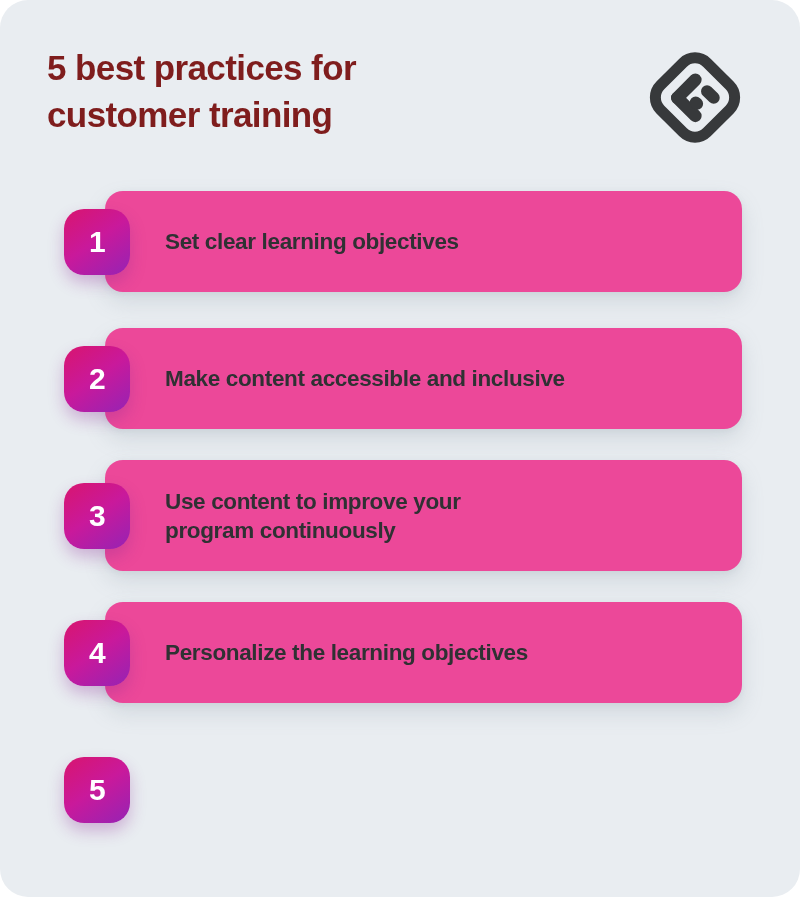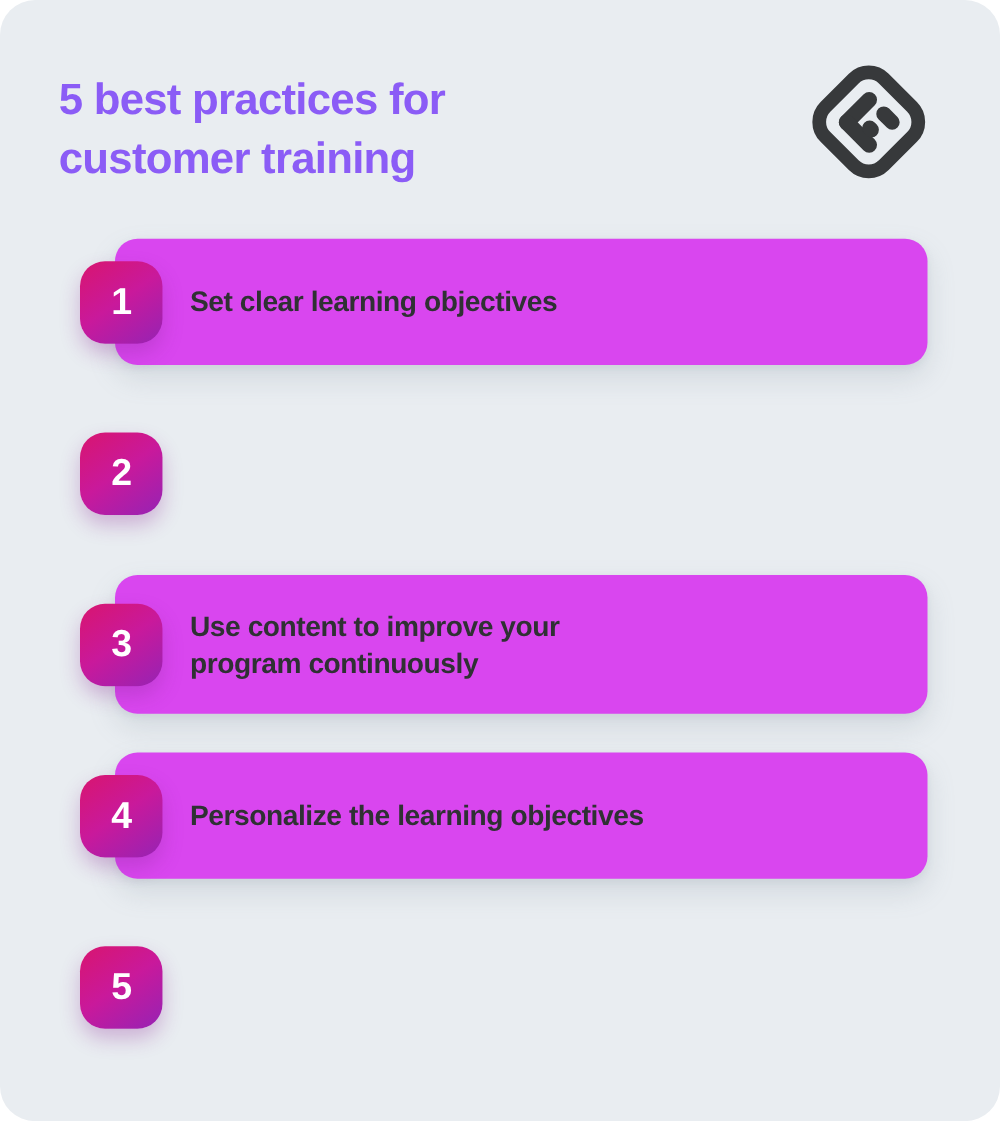--- a/index.html
+++ b/index.html
@@ -28,29 +28,29 @@
   .header {
     position: absolute;
     left: 0; top: 0;
     width: 800px;
     height: 172px;
   }
 
   .page-title {
     position: absolute;
     left: 47px;
-    top: 56px;
+    top: 44px;
     width: 470px;
     margin: 0;
     font-family: "Liberation Sans", sans-serif;
     font-size: 35px;
     line-height: 47px;
     font-weight: bold;
     letter-spacing: -0.6px;
-    color: #8b5cf6;
+    color: #7f1d1d;
     white-space: pre-line;
   }
 
   .brand-logo {
     position: absolute;
     left: 645px;
     top: 45px;
     width: 100px;
     height: 105px;
   }
@@ -66,25 +66,25 @@
 
   .practice-row {
     position: relative;
     width: 800px;
     height: 137px;
   }
   .practice-row.tall { height: 137px; }
 
   .practice-card {
     position: absolute;
-    left: 92px;
+    left: 105px;
     right: 58px;
     top: 19px;
     height: 101px;
-    background: #d946ef;
+    background: #ec4899;
     border-radius: 18px;
     box-shadow: 0 10px 22px rgba(120, 135, 150, 0.20),
                 0 2px 6px rgba(120, 135, 150, 0.10);
   }
   .practice-row.tall .practice-card {
     top: 14px;
     height: 111px;
   }
 
   .practice-text {
@@ -149,20 +149,23 @@
   <div class="practice-list">
 
     <div class="practice-row">
       <div class="practice-card">
         <div class="practice-text">Set clear learning objectives</div>
       </div>
       <div class="practice-badge">1</div>
     </div>
 
     <div class="practice-row">
+      <div class="practice-card">
+        <div class="practice-text">Make content accessible and inclusive</div>
+      </div>
       <div class="practice-badge">2</div>
     </div>
 
     <div class="practice-row tall">
       <div class="practice-card">
         <div class="practice-text">Use content to improve your
 program continuously</div>
       </div>
       <div class="practice-badge">3</div>
     </div>

